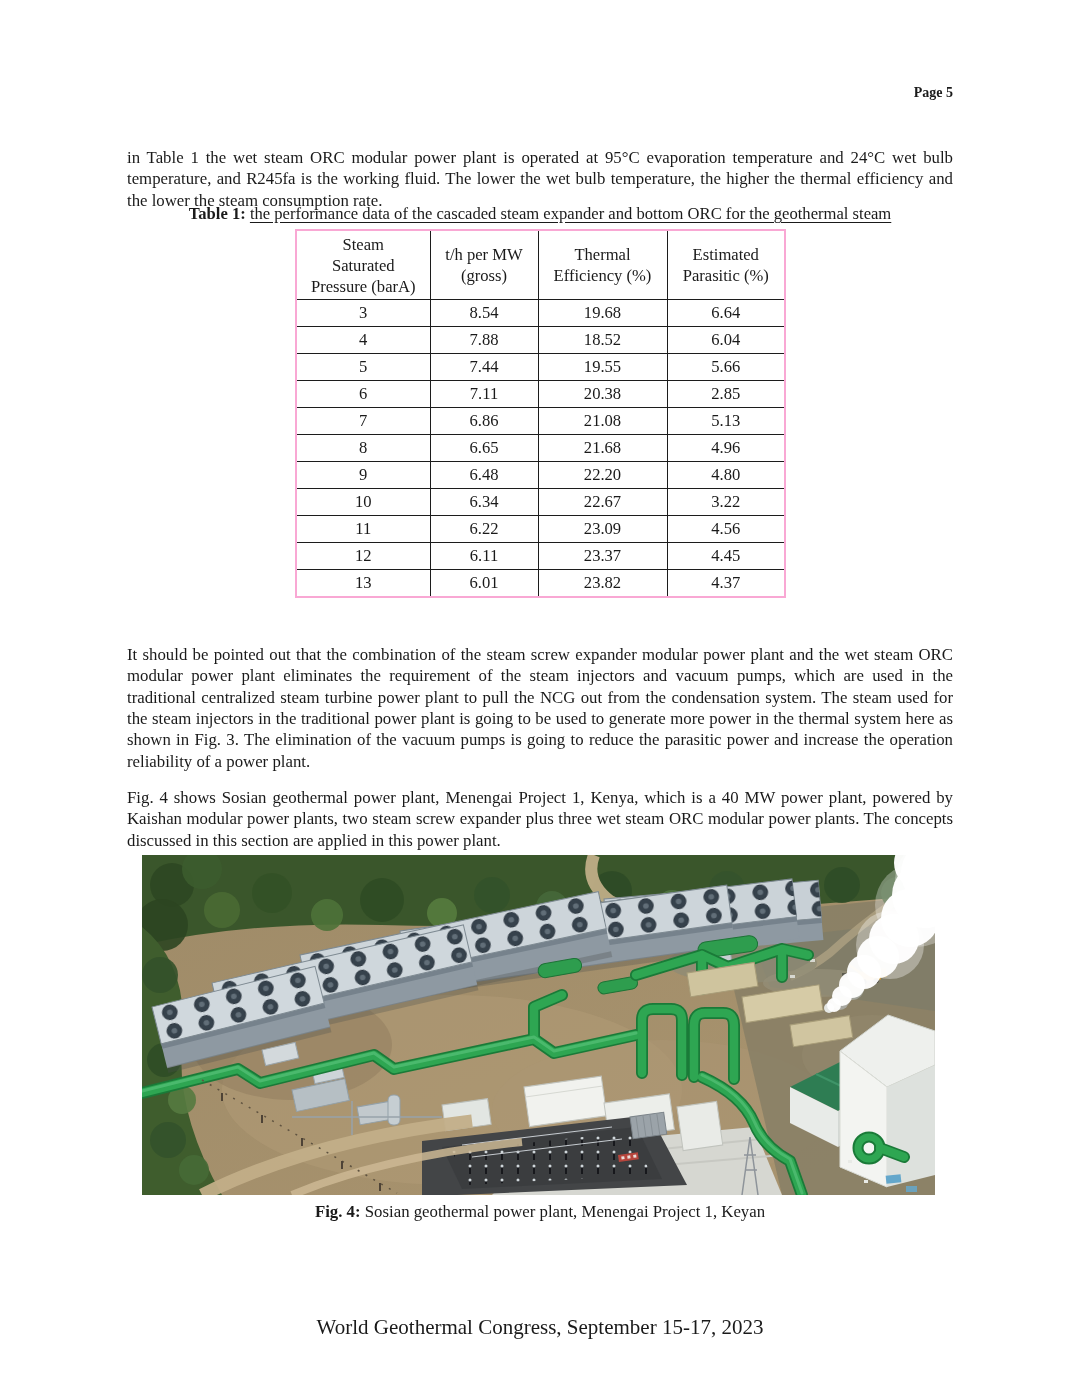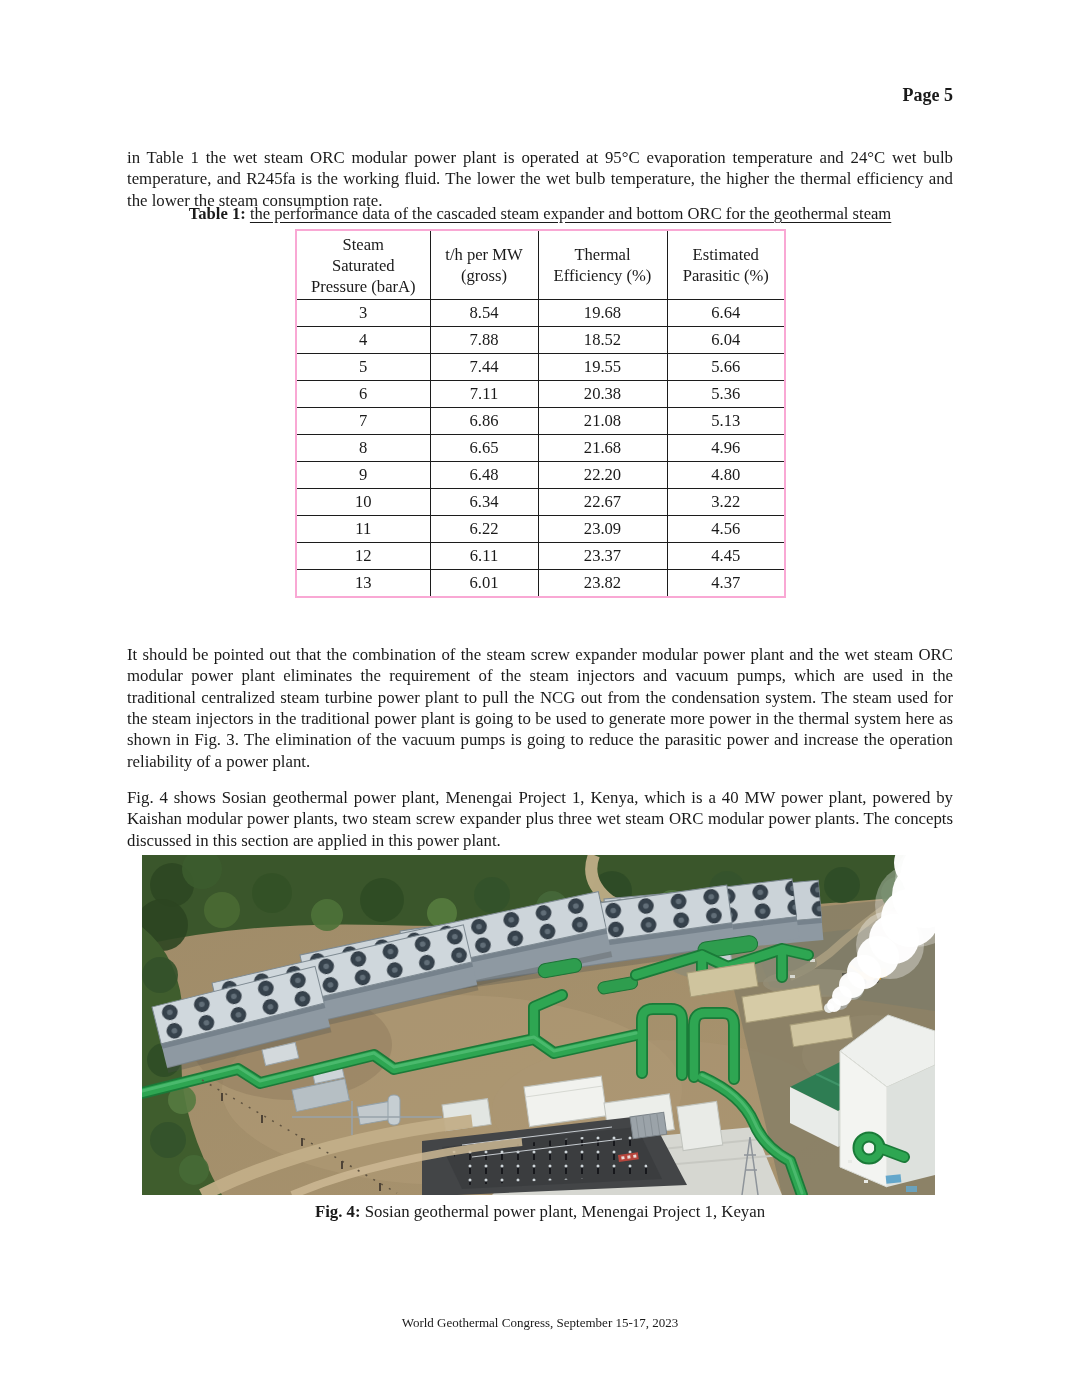--- a/index.html
+++ b/index.html
@@ -6,21 +6,21 @@
   .page {
     position:relative; width:1080px; height:1398px; background:#ffffff;
     font-family:"Liberation Serif", serif; color:#1a1a1a; overflow:hidden;
   }
   .body-text {
     position:absolute; left:127px; width:826px;
     font-size:16.8px; line-height:21.4px; text-align:justify;
   }
   .page-number {
     position:absolute; top:85px; right:127px;
-    font-weight:bold; font-size:18px;
+    font-weight:bold; font-size:14px;
   }
   .table-caption {
     position:absolute; top:204px; left:127px; width:826px;
     text-align:center; font-size:16.6px;
   }
   .table-caption .cap-label { font-weight:bold;margin-top:40px; }
   .table-caption .cap-text { text-decoration:underline; text-underline-offset:3px; }
   table.perf {
     position:absolute; top:229px; left:295px;
     border-collapse:collapse; table-layout:fixed;
@@ -34,21 +34,21 @@
   table.perf td { height:26px; line-height:26px; }
   .figure-wrap { position:absolute; top:855px; left:142px; width:793px; height:340px; }
   .figure-wrap svg { display:block; width:793px; height:340px; }
   .fig-caption {
     position:absolute; top:1202px; left:127px; width:826px;
     text-align:center; font-size:16.8px;
   }
   .fig-caption .cap-label { font-weight:bold; }
   .footer {
     position:absolute; top:1315px; left:127px; width:826px;
-    text-align:center; font-size:13px;
+    text-align:center; font-size:21px;
   }
 </style>
 </head>
 <body>
 
 <div class="page">
 
   <div class="page-number">Page 5</div>
 
   <p class="body-text" style="top:130px;">in Table 1 the wet steam ORC modular power plant is operated at 95°C evaporation temperature and 24°C wet bulb temperature, and R245fa is the working fluid. The lower the wet bulb temperature, the higher the thermal efficiency and the lower the steam consumption rate.</p>
@@ -90,21 +90,21 @@
         <tr>
           <td>5</td>
           <td>7.44</td>
           <td>19.55</td>
           <td>5.66</td>
         </tr>
         <tr>
           <td>6</td>
           <td>7.11</td>
           <td>20.38</td>
-          <td>5.36</td>
+          <td>2.85</td>
         </tr>
         <tr>
           <td>7</td>
           <td>6.86</td>
           <td>21.08</td>
           <td>5.13</td>
         </tr>
         <tr>
           <td>8</td>
           <td>6.65</td>

